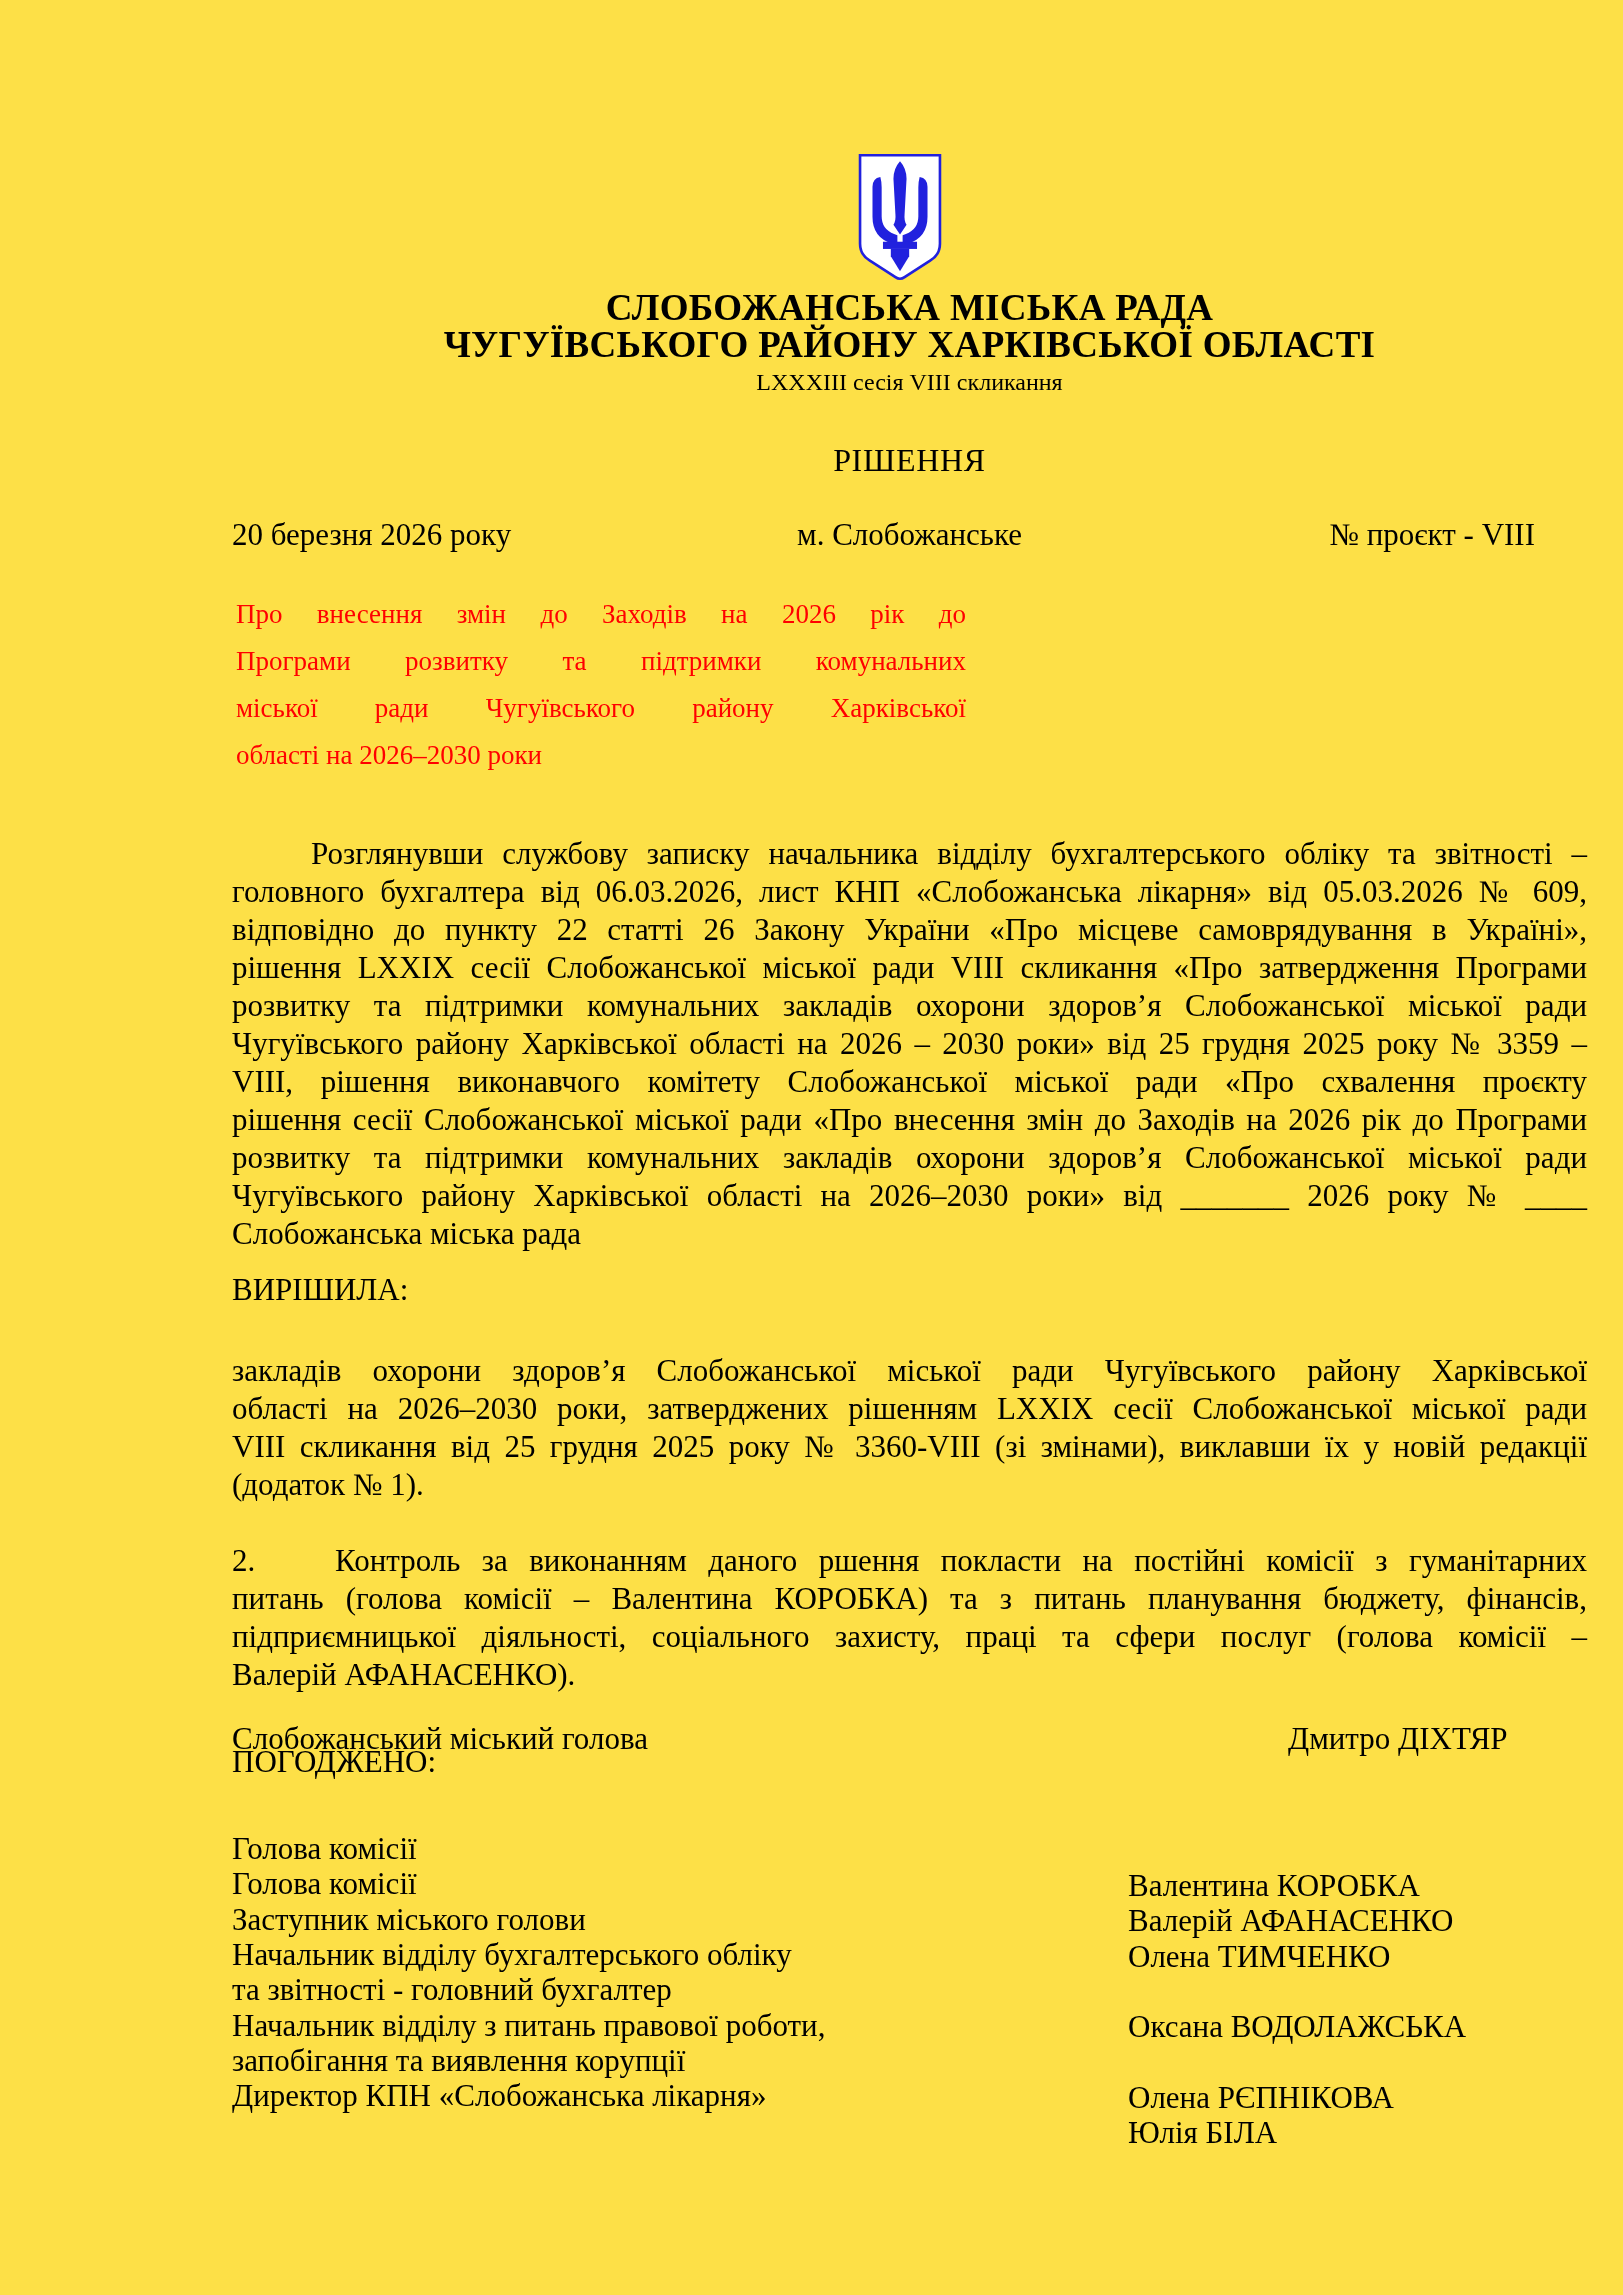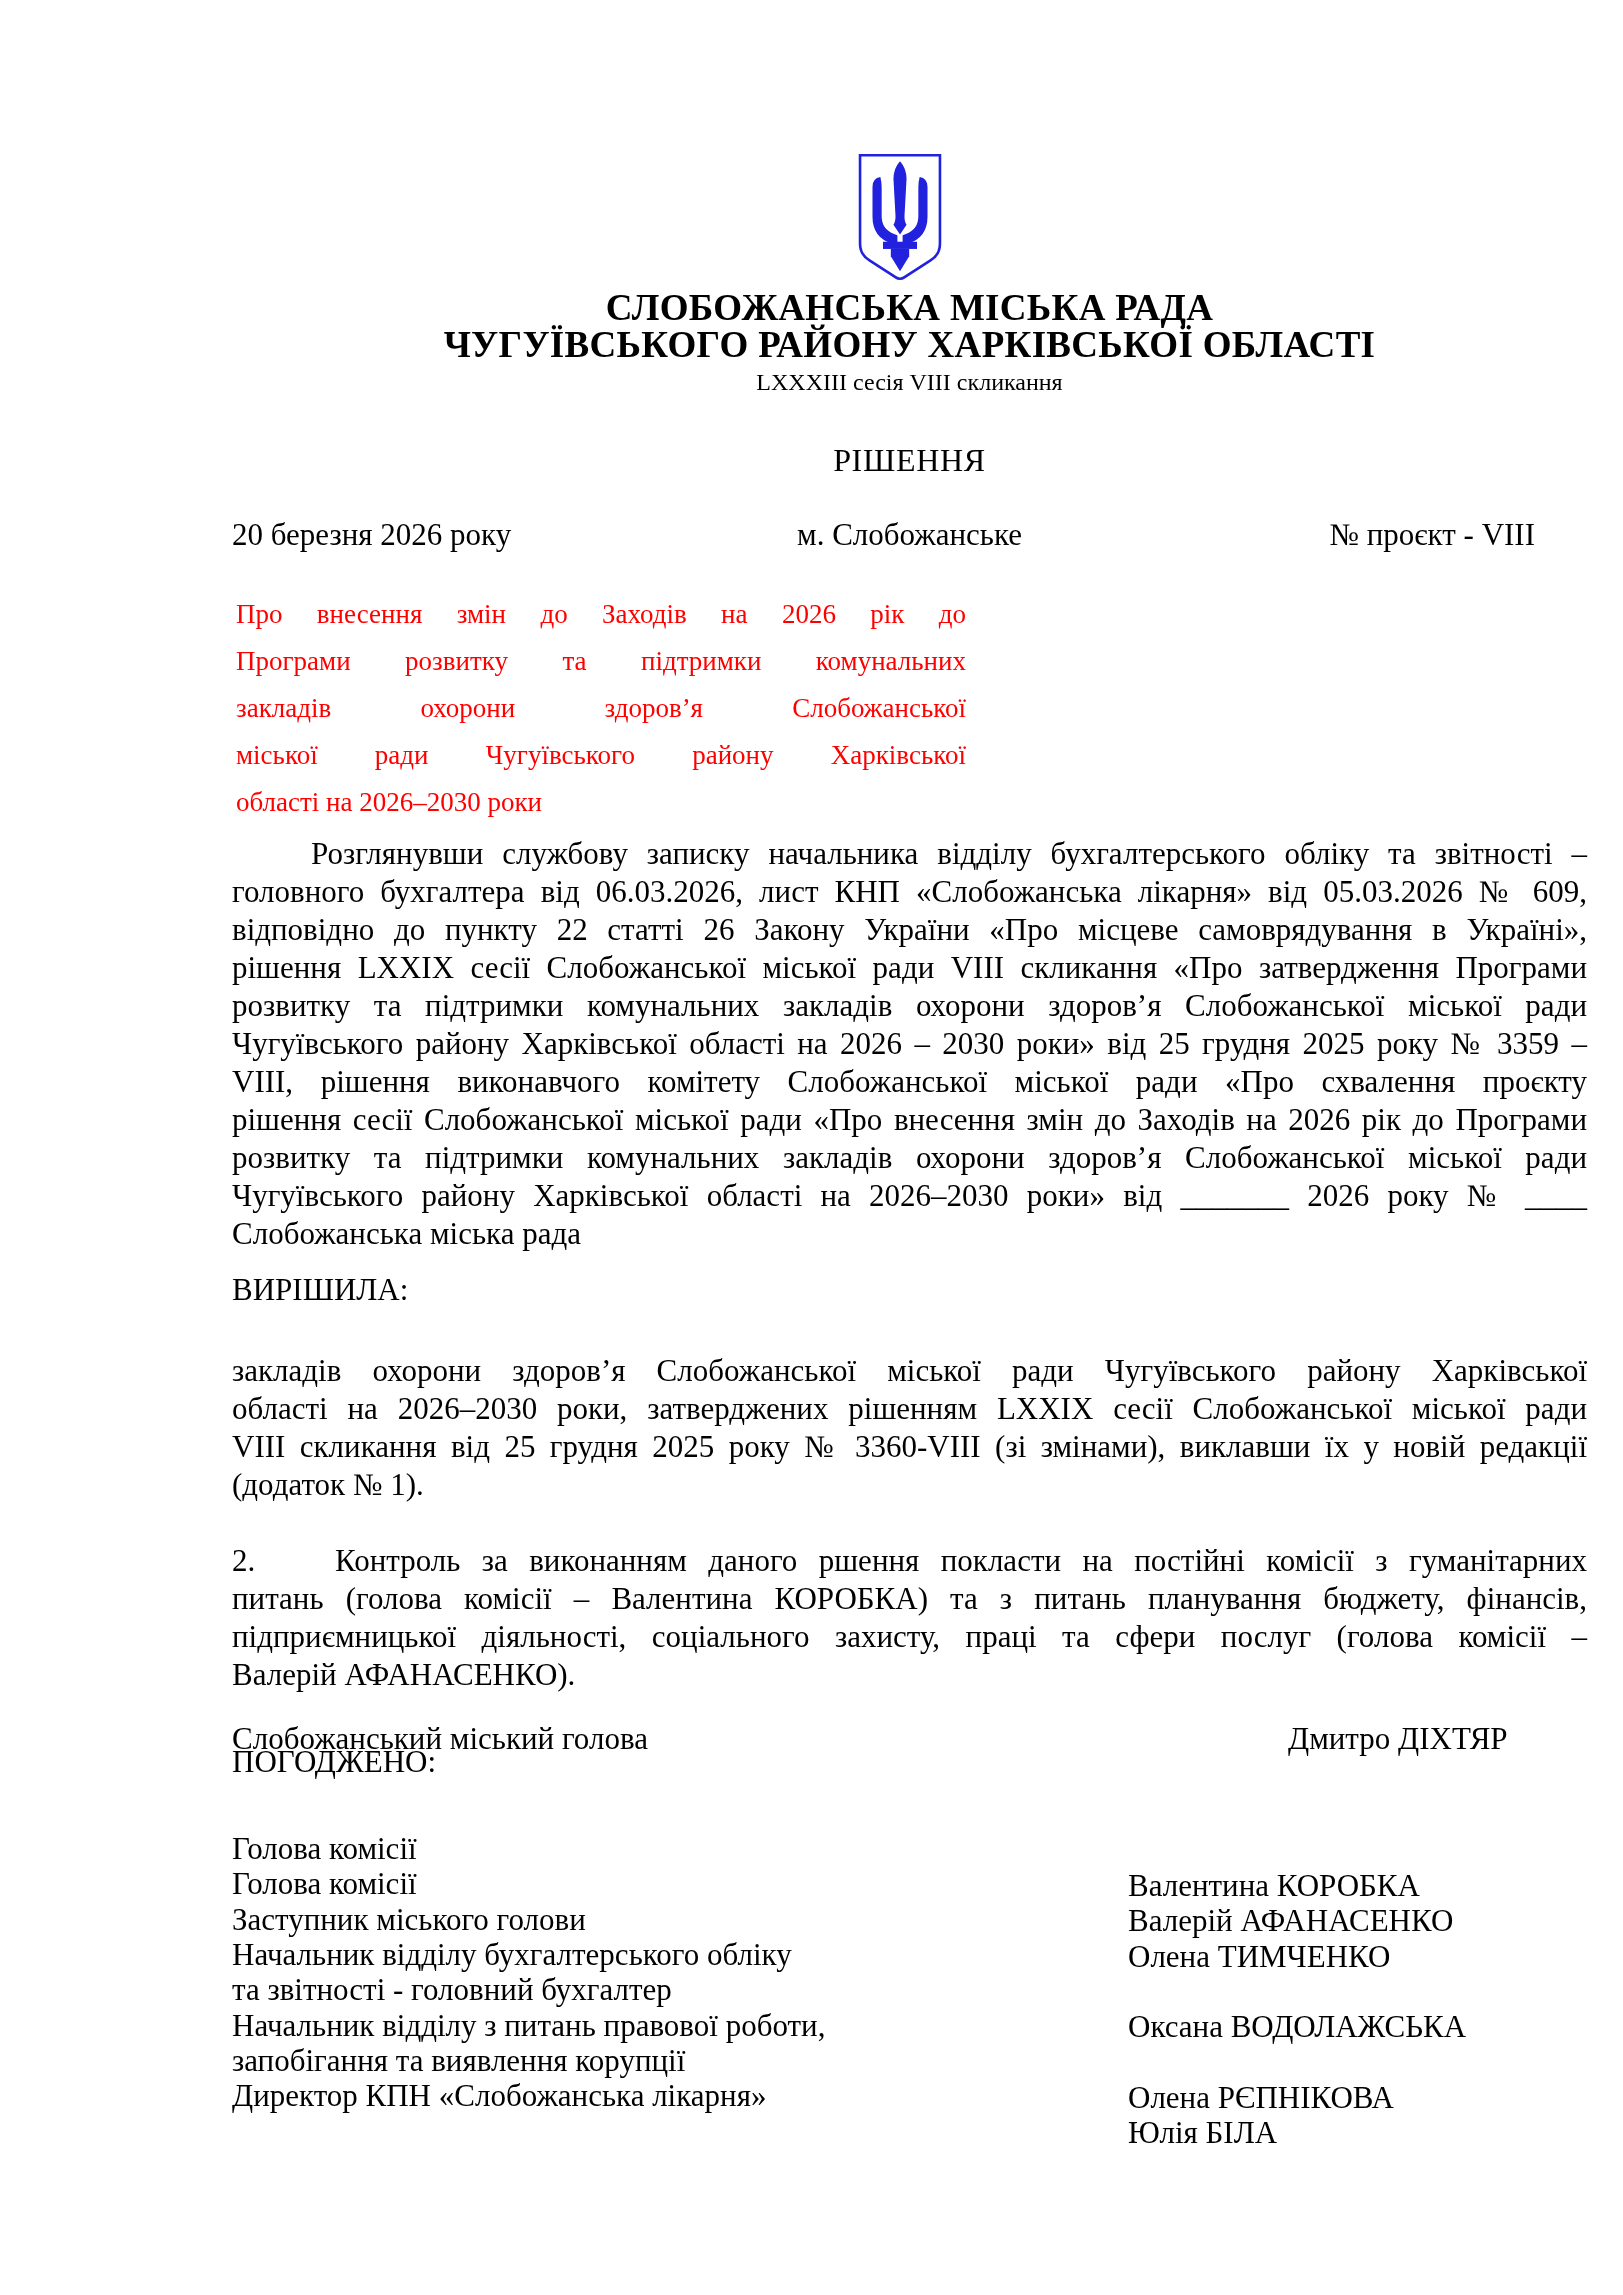--- a/index.html
+++ b/index.html
@@ -1,19 +1,19 @@
 <!DOCTYPE html>
 <html style="font-size:10.5px"><head>
 <meta charset="utf-8">
 <style>
   html,body{margin:0;padding:0;background:#888;}
   .sheet{
     position:relative;
     width:1623px;height:2295px;
-    background:#ffffff;
+    background:#fde047;
     font-family:"Liberation Serif","DejaVu Serif",serif;
     color:#000;
     font-size:31px;
     overflow:hidden;
   }
   .abs{position:absolute;}
   
   .ctr{left:232px;width:1355px;text-align:center;}
   .hb{font-weight:bold;font-size:37px;line-height:39px;letter-spacing:0.3px;}
   .hr{font-size:24px;line-height:37px;}
@@ -56,21 +56,20 @@
 
   <div class="abs dateline">
     <span>20 березня 2026 року</span>
     <span class="dl-c">м. Слобожанське</span>
     <span class="dl-r">№ проєкт - VIII</span>
   </div>
 
   <div class="abs red" style="color:#ff0000">
     <div class="jl">Про внесення змін до Заходів на 2026 рік до</div>
     <div class="jl">Програми розвитку та підтримки комунальних</div>
-    <div class="jl">закладів охорони здоров’я Слобожанської</div>
     <div class="jl">міської ради Чугуївського району Харківської</div>
     <div>області на 2026–2030 роки</div>
   </div>
 
   <div class="abs body" style="top:835px">
     <div class="jl ind">Розглянувши службову записку начальника відділу бухгалтерського обліку та звітності –</div>
     <div class="jl">головного бухгалтера від 06.03.2026, лист КНП «Слобожанська лікарня» від 05.03.2026 № 609,</div>
     <div class="jl">відповідно до пункту 22 статті 26 Закону України «Про місцеве самоврядування в Україні»,</div>
     <div class="jl">рішення LXXIX сесії Слобожанської міської ради VIII скликання «Про затвердження Програми</div>
     <div class="jl">розвитку та підтримки комунальних закладів охорони здоров’я Слобожанської міської ради</div>

